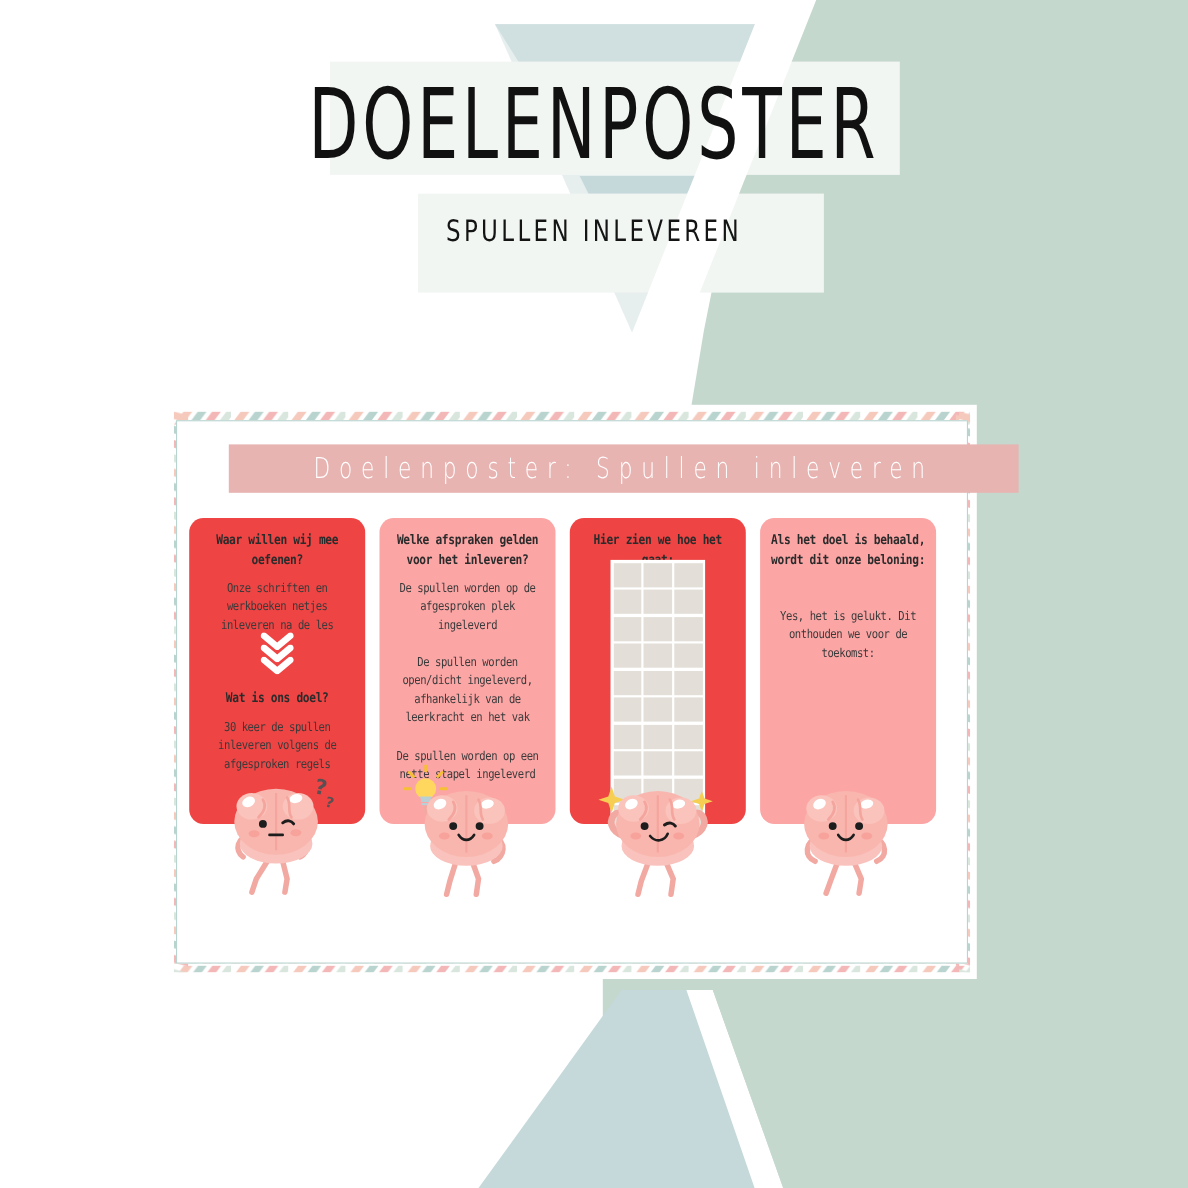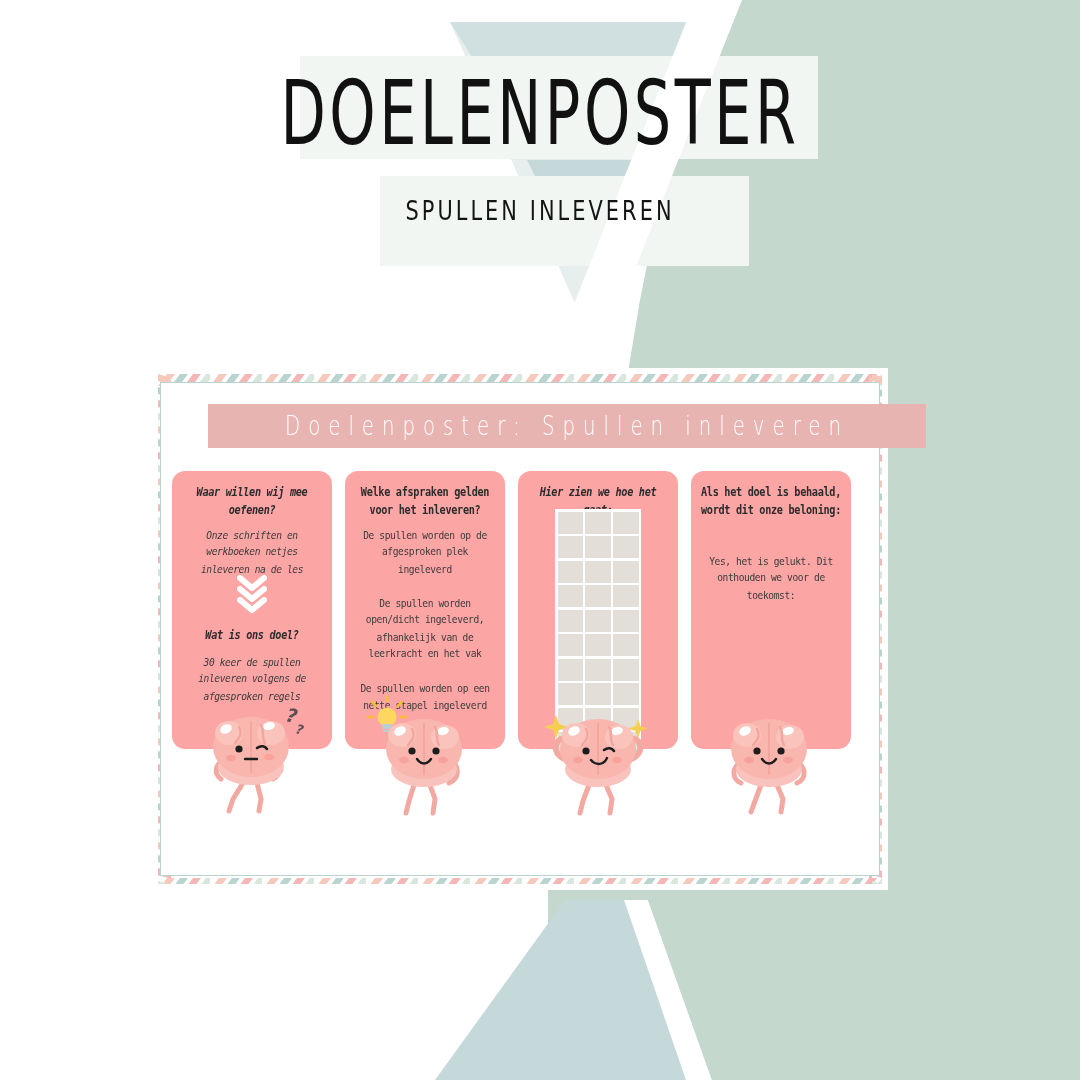--- a/index.html
+++ b/index.html
@@ -91,21 +91,21 @@
     gap:13px;
     z-index:4;
   }
   .col{
     position:relative;
     width:160px;
     height:278px;
     border-radius:13px;
     padding:16px 10px 0 10px;
   }
-  .col.teal{ background:#fca5a5;font-style:italic; }
+  .col.teal{ background:#ef4444; }
   .col.cream{ background:#fca5a5; }
 
   .col-h{
     font-family:"DejaVu Sans Mono", monospace;
     font-size:10.2px;
     font-weight:bold;
     color:#2b2b2b;
     text-align:center;
     line-height:1.45;
     letter-spacing:-0.3px;

